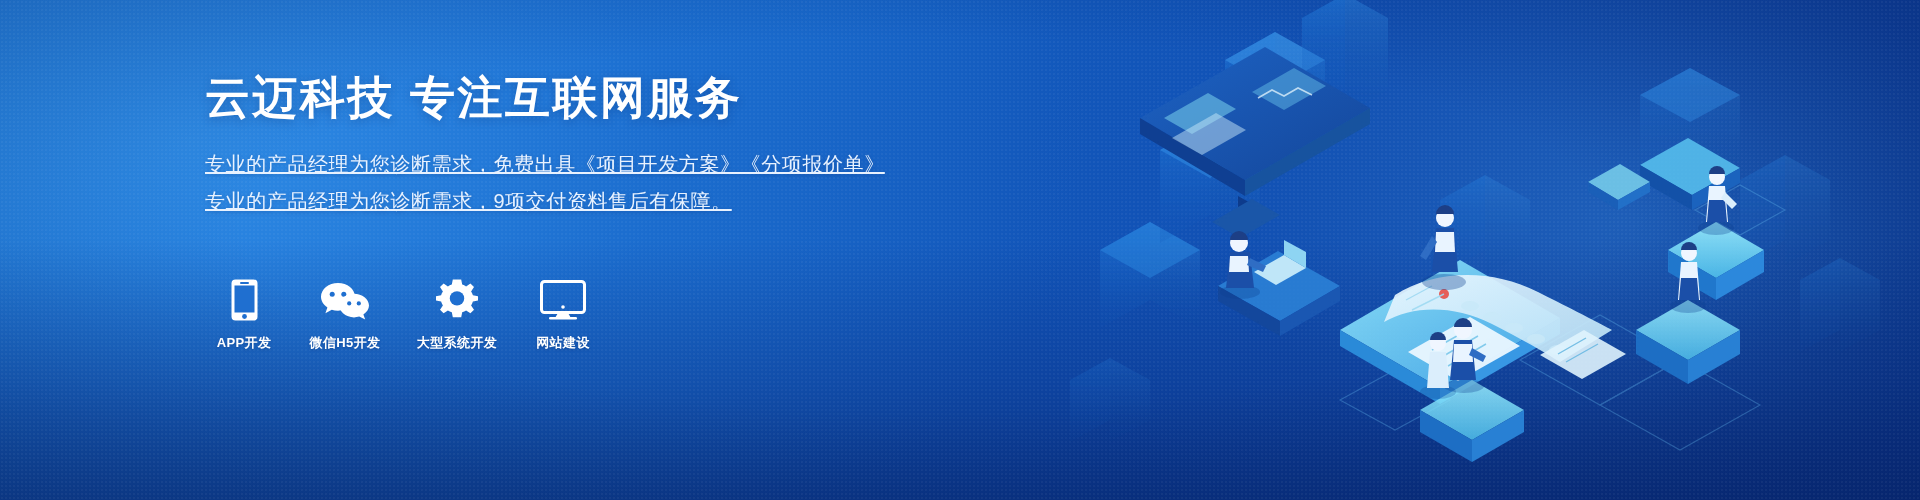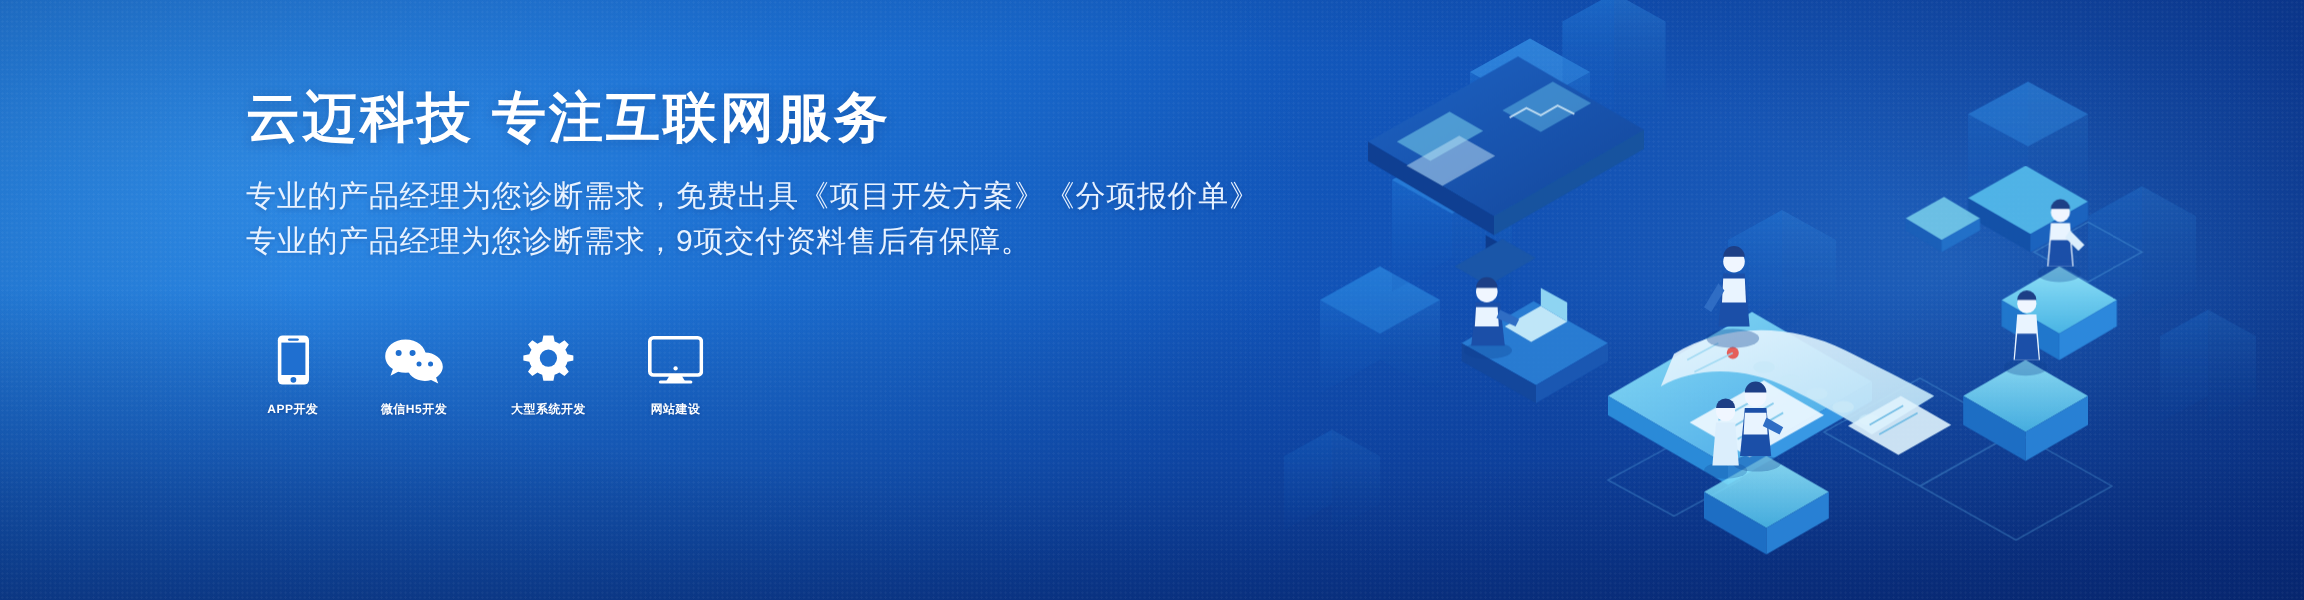--- a/index.html
+++ b/index.html
@@ -70,26 +70,27 @@
     font-size: 45px;
     font-weight: bold;
     letter-spacing: 2.5px;
     line-height: 1.15;
     margin: 0 0 22px 0;
     white-space: nowrap;
     text-shadow: 0 2px 10px rgba(3,30,90,0.25);
   }
   .sub-line {
     color: #e8f2ff;
-    font-size: 25px;
+    font-size: 20px;
     line-height: 37px;
     letter-spacing: 0.6px;
     white-space: nowrap;
     margin: 0;
     text-shadow: 0 1px 4px rgba(3,30,90,0.22);
+    text-decoration: underline;
   }
   
   .services {
     position: absolute;
     left: 205px;
     top: 278px;
     display: flex;
     align-items: flex-start;
     z-index: 6;
   }
@@ -103,21 +104,21 @@
   .service-icon {
     height: 44px;
     display: flex;
     align-items: center;
     justify-content: center;
     margin-bottom: 12px;
   }
   .service-icon svg { display: block; }
   .service-label {
     color: #ffffff;
-    font-size: 10px;
+    font-size: 13px;
     font-weight: bold;
     letter-spacing: 0.4px;
     white-space: nowrap;
     text-shadow: 0 1px 3px rgba(3,30,90,0.3);
   }
   
   .illustration {
     position: absolute;
     right: 0;
     top: 0;

